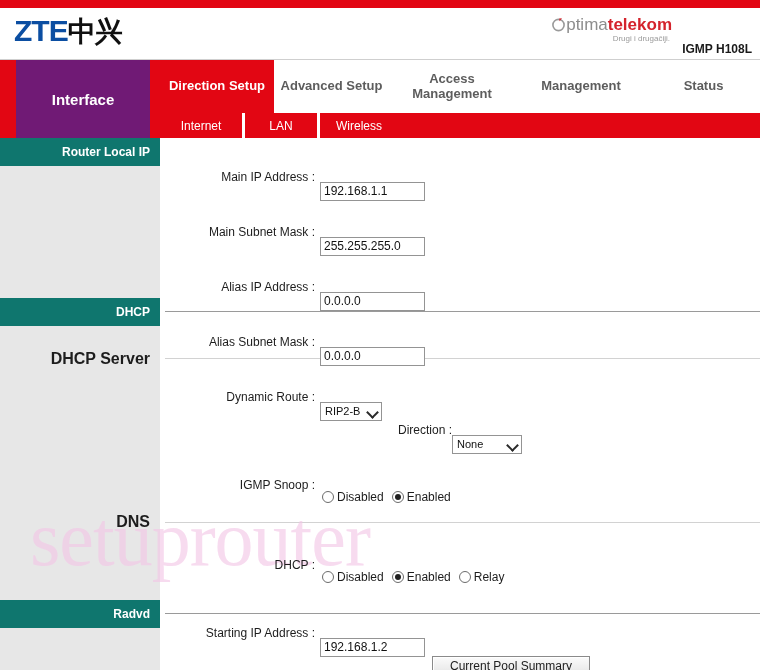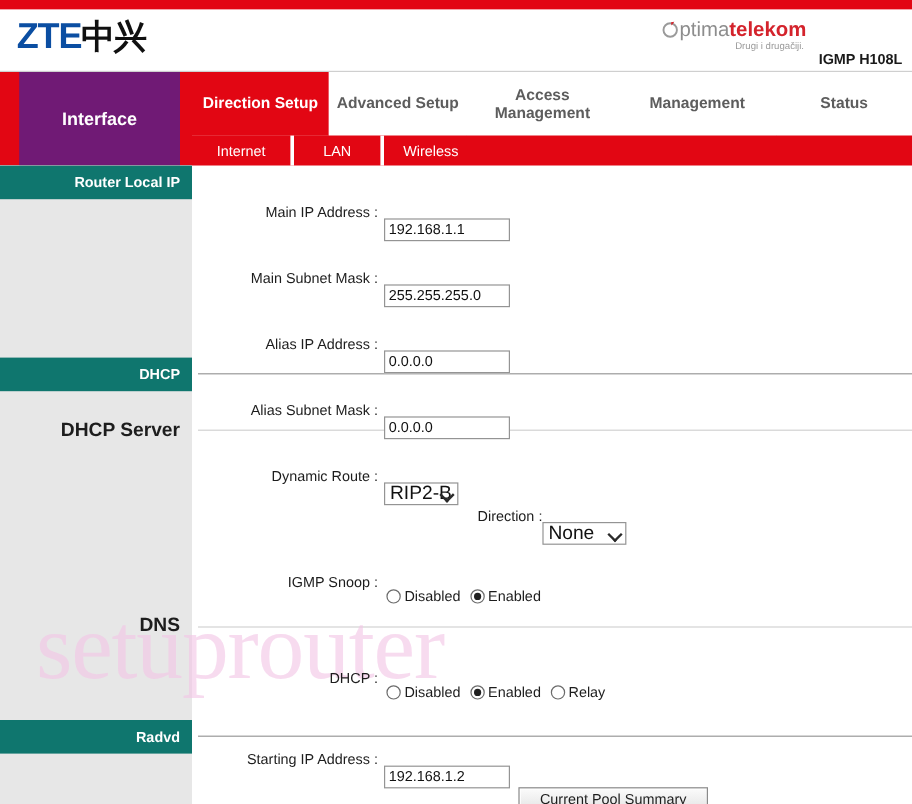--- a/index.html
+++ b/index.html
@@ -130,21 +130,21 @@
     background: #ffffff;
     font-size: 12px; color: #111111;
     font-family: "Liberation Sans", sans-serif;
     padding: 1px 3px; height: 19px; line-height: 15px;
   }
 
   .sel {
     position: absolute;
     border: 1px solid #949494;
     background: #ffffff;
-    font-size: 16px; color: #111111;
+    font-size: 11px; color: #111111;
     height: 19px; line-height: 17px;
     padding: 0 18px 0 4px;
     white-space: nowrap;
     cursor: pointer;
   }
   .sel .chev {
     position: absolute; right: 3px; top: 4px;
     width: 10px; height: 10px;
   }
   .sel .chev::before {

